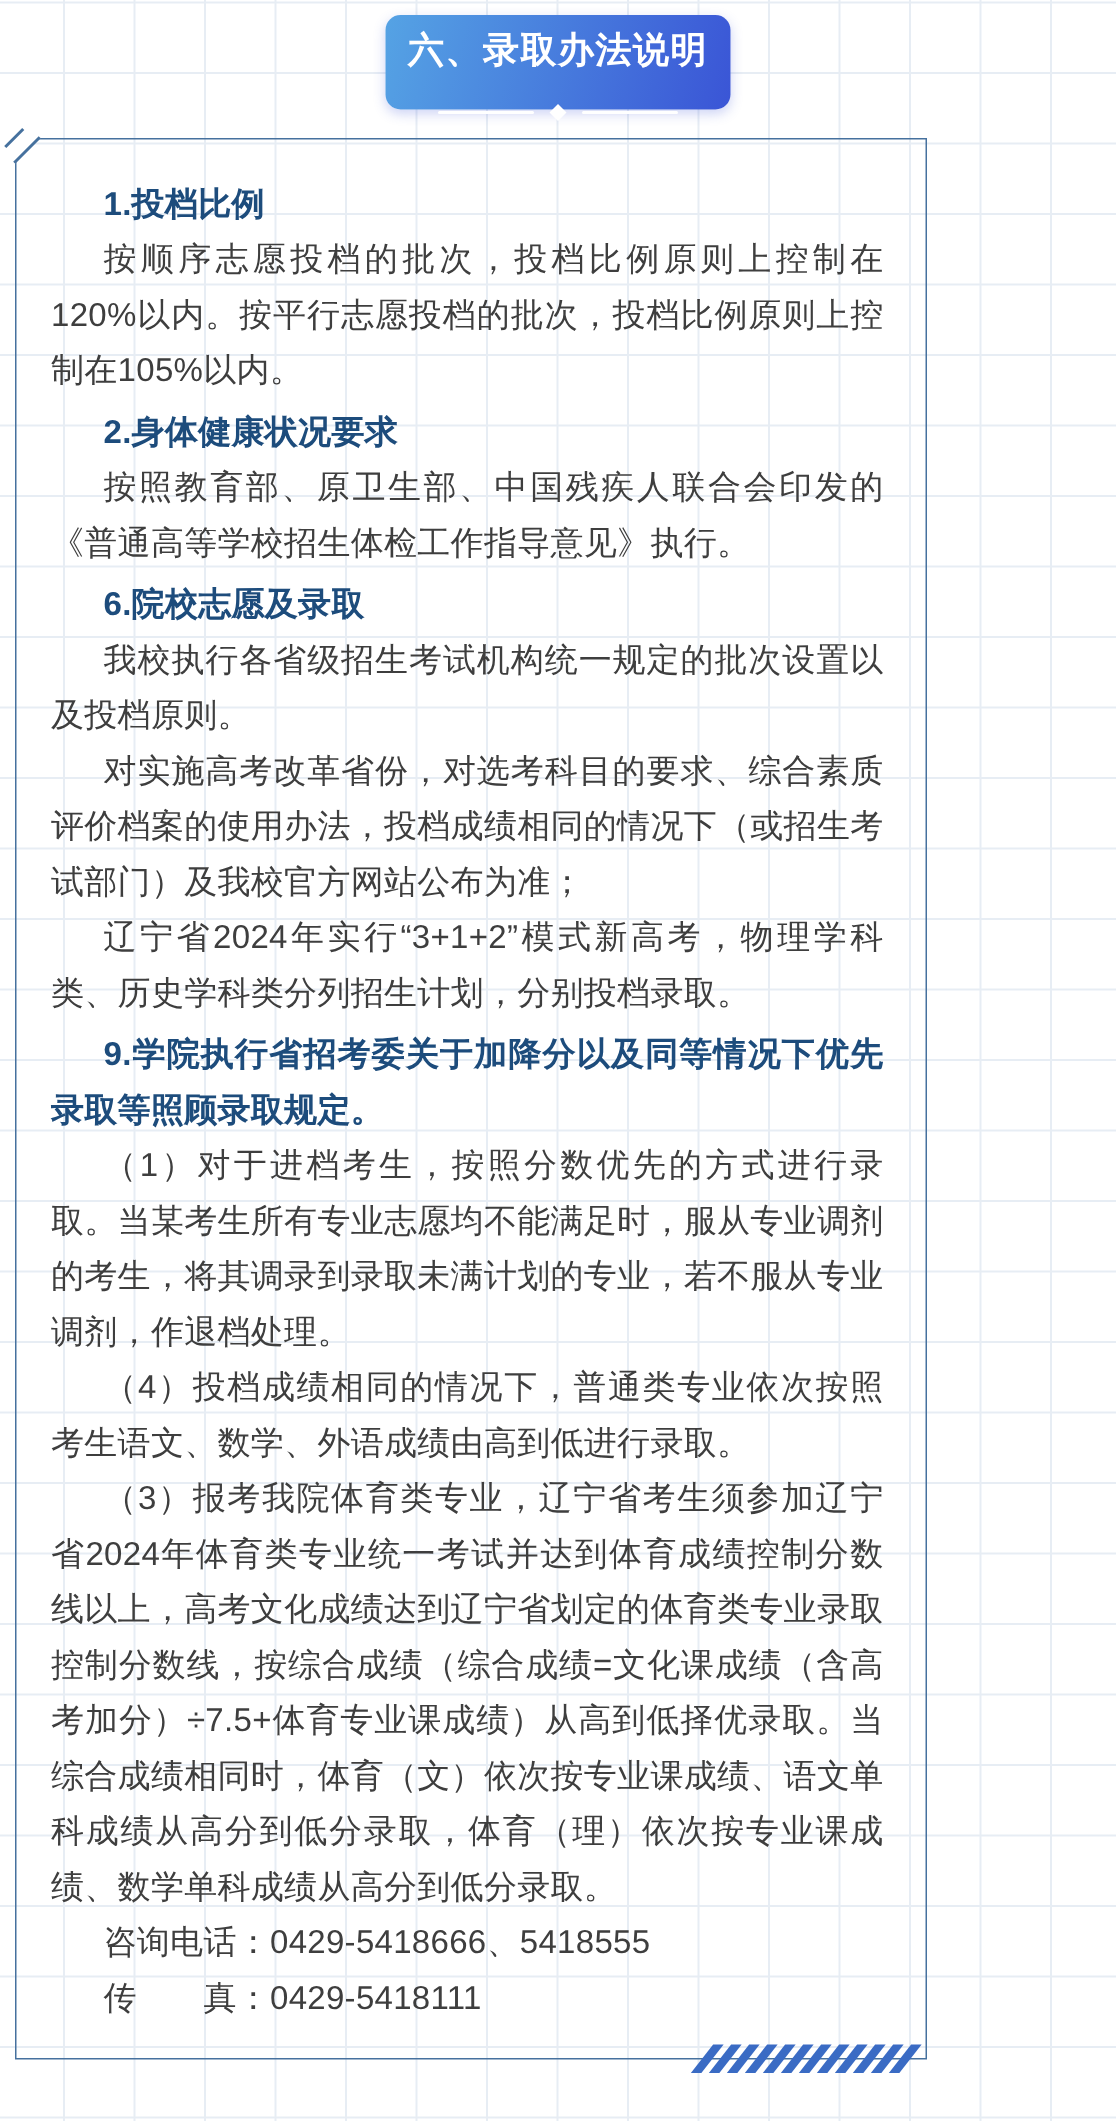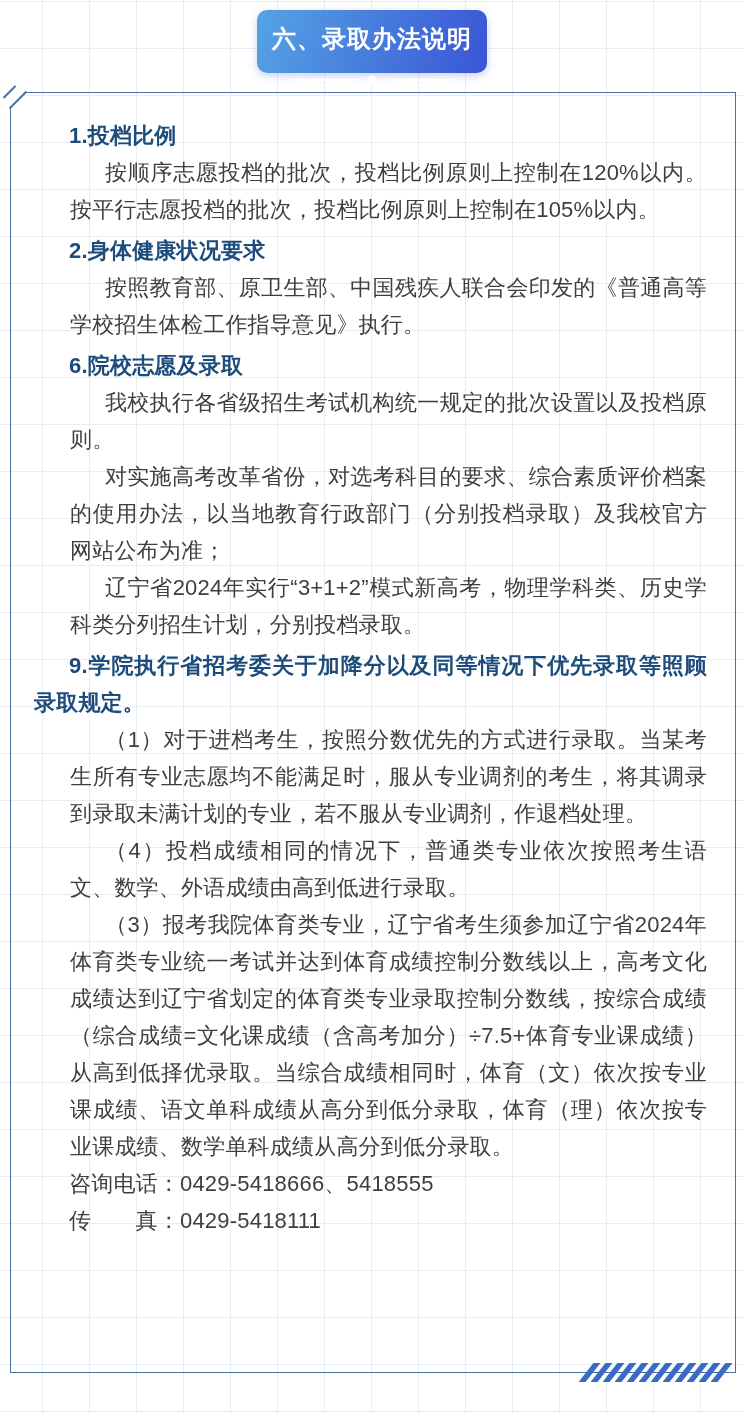--- a/index.html
+++ b/index.html
@@ -31,21 +31,21 @@
   
   .badge{
     position:absolute;
     top:10px;left:50%;
     transform:translateX(-50%);
     width:230px;height:63px;
     border-radius:10px;
     background:linear-gradient(105deg,var(--badge-g1) 0%,var(--badge-g2) 100%);
     box-shadow:0 3px 8px rgba(58,85,214,0.25);
     display:flex;flex-direction:column;
-    align-items:center;justify-content:flex-start;
+    align-items:center;justify-content:center;
     padding-top:15px;
     gap:17px;
   }
   .badge-title{
     color:#ffffff;
     font-size:24px;
     font-weight:bold;
     letter-spacing:1px;
     line-height:28px;
     white-space:nowrap;
@@ -58,21 +58,21 @@
     width:64px;height:2px;background:#ffffff;border-radius:1px;
   }
   .badge-decor .ddiamond{
     width:8px;height:8px;background:#ffffff;
     transform:rotate(45deg);
   }
   
   .card{
     position:absolute;
     left:10px;top:92px;
-    width:726px;height:1281px;
+    width:608px;height:1281px;
     border:1.5px solid var(--border);
   }
   .content{
     position:absolute;
     left:0;top:0;right:0;bottom:0;
     padding:24px 28px 0 23px;
     overflow:hidden;
   }
   .content p{
     font-size:22px;
@@ -80,21 +80,21 @@
     text-indent:35px;
     text-align:justify;
     letter-spacing:0.2px;
   }
   .sec-heading{
     color:var(--navy);
     font-weight:bold;
     margin-top:4px;
   }
   .sec-heading:first-child{margin-top:0;}
-  .sec-para{color:var(--body);margin-left:36px;}
+  .sec-para{color:var(--body);}
   .sec-contact{color:var(--body);}
   
   .corner-cut{
     position:absolute;
     top:-1.5px;left:-1.5px;
     width:0;height:0;
     overflow:visible;
     z-index:3;
   }
   .corner-mask{
@@ -152,21 +152,21 @@
       <div class="corner-line outer"></div>
     </div>
 
     <div class="content" id="content">
         <p class="sec-heading">1.投档比例</p>
         <p class="sec-para">按顺序志愿投档的批次，投档比例原则上控制在120%以内。按平行志愿投档的批次，投档比例原则上控制在105%以内。</p>
         <p class="sec-heading">2.身体健康状况要求</p>
         <p class="sec-para">按照教育部、原卫生部、中国残疾人联合会印发的《普通高等学校招生体检工作指导意见》执行。</p>
         <p class="sec-heading">6.院校志愿及录取</p>
         <p class="sec-para">我校执行各省级招生考试机构统一规定的批次设置以及投档原则。</p>
-        <p class="sec-para">对实施高考改革省份，对选考科目的要求、综合素质评价档案的使用办法，以当地教育行政部门（分别投档录取）及我校官方网站公布为准；</p>
+        <p class="sec-para">对实施高考改革省份，对选考科目的要求、综合素质评价档案的使用办法，投档成绩相同的情况下（或招生考试部门）及我校官方网站公布为准；</p>
         <p class="sec-para">辽宁省2024年实行“3+1+2”模式新高考，物理学科类、历史学科类分列招生计划，分别投档录取。</p>
         <p class="sec-heading">9.学院执行省招考委关于加降分以及同等情况下优先录取等照顾录取规定。</p>
         <p class="sec-para">（1）对于进档考生，按照分数优先的方式进行录取。当某考生所有专业志愿均不能满足时，服从专业调剂的考生，将其调录到录取未满计划的专业，若不服从专业调剂，作退档处理。</p>
         <p class="sec-para">（4）投档成绩相同的情况下，普通类专业依次按照考生语文、数学、外语成绩由高到低进行录取。</p>
         <p class="sec-para">（3）报考我院体育类专业，辽宁省考生须参加辽宁省2024年体育类专业统一考试并达到体育成绩控制分数线以上，高考文化成绩达到辽宁省划定的体育类专业录取控制分数线，按综合成绩（综合成绩=文化课成绩（含高考加分）÷7.5+体育专业课成绩）从高到低择优录取。当综合成绩相同时，体育（文）依次按专业课成绩、语文单科成绩从高分到低分录取，体育（理）依次按专业课成绩、数学单科成绩从高分到低分录取。</p>
         <p class="sec-contact">咨询电话：0429-5418666、5418555</p>
         <p class="sec-contact">传　　真：0429-5418111</p>
       </div>
 
     <div class="slashes" id="slashes">

